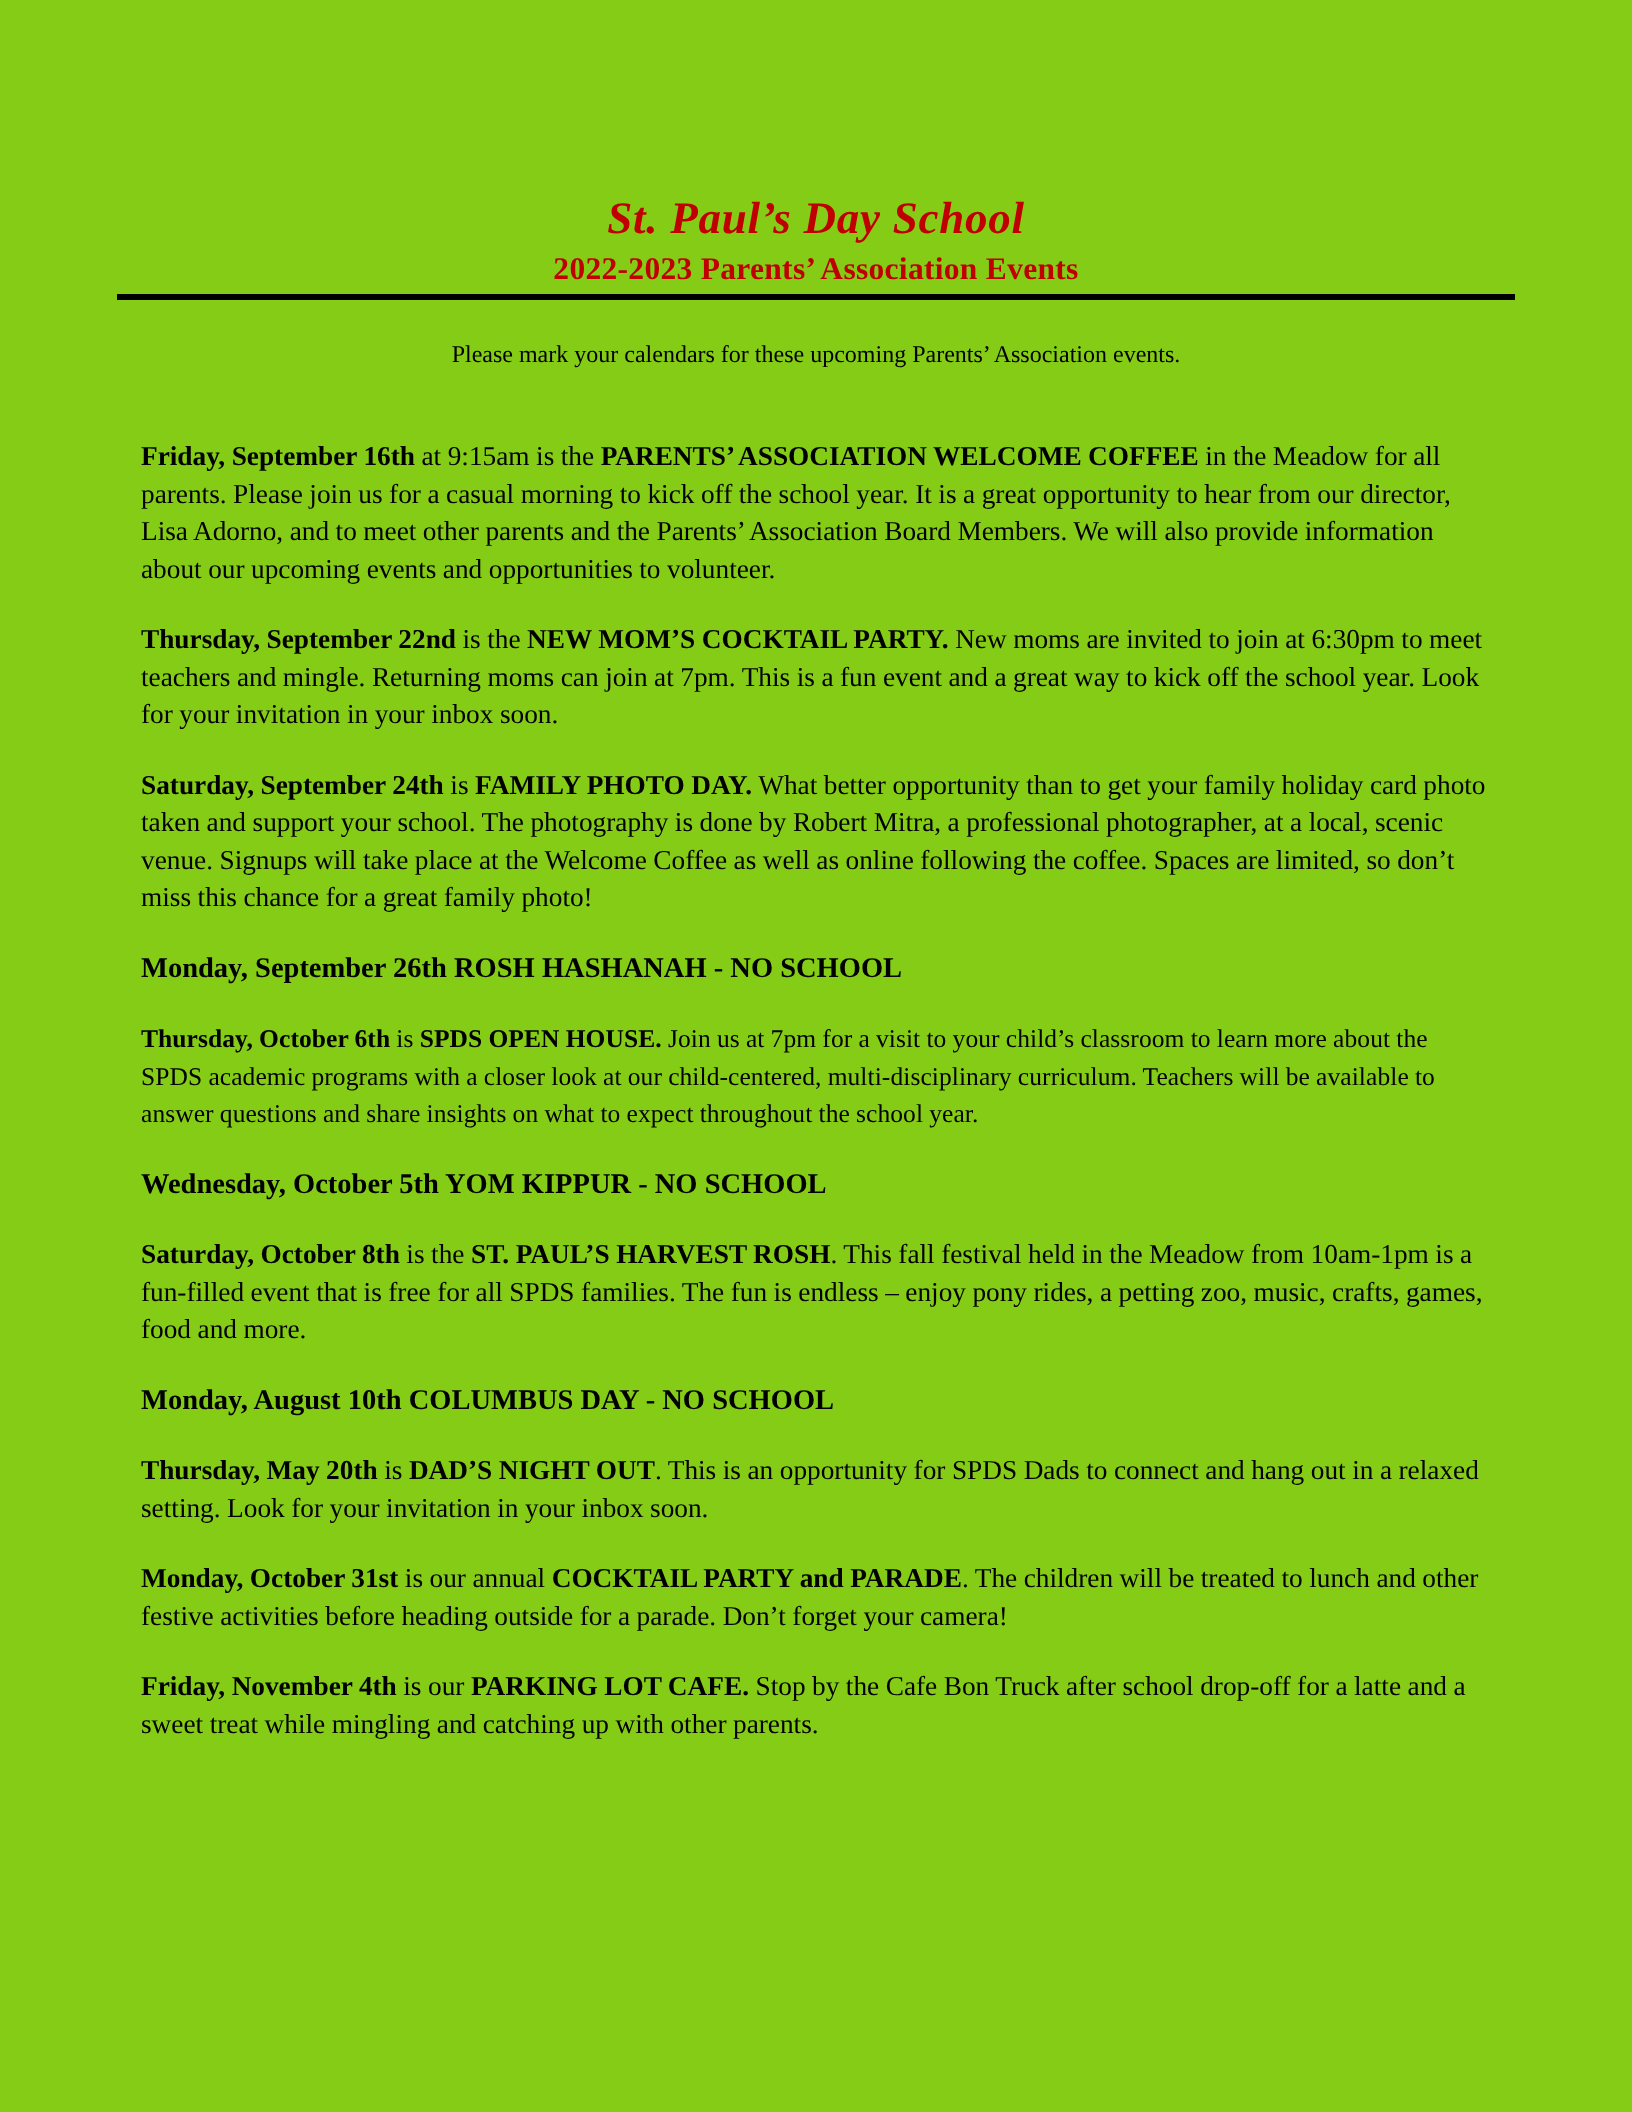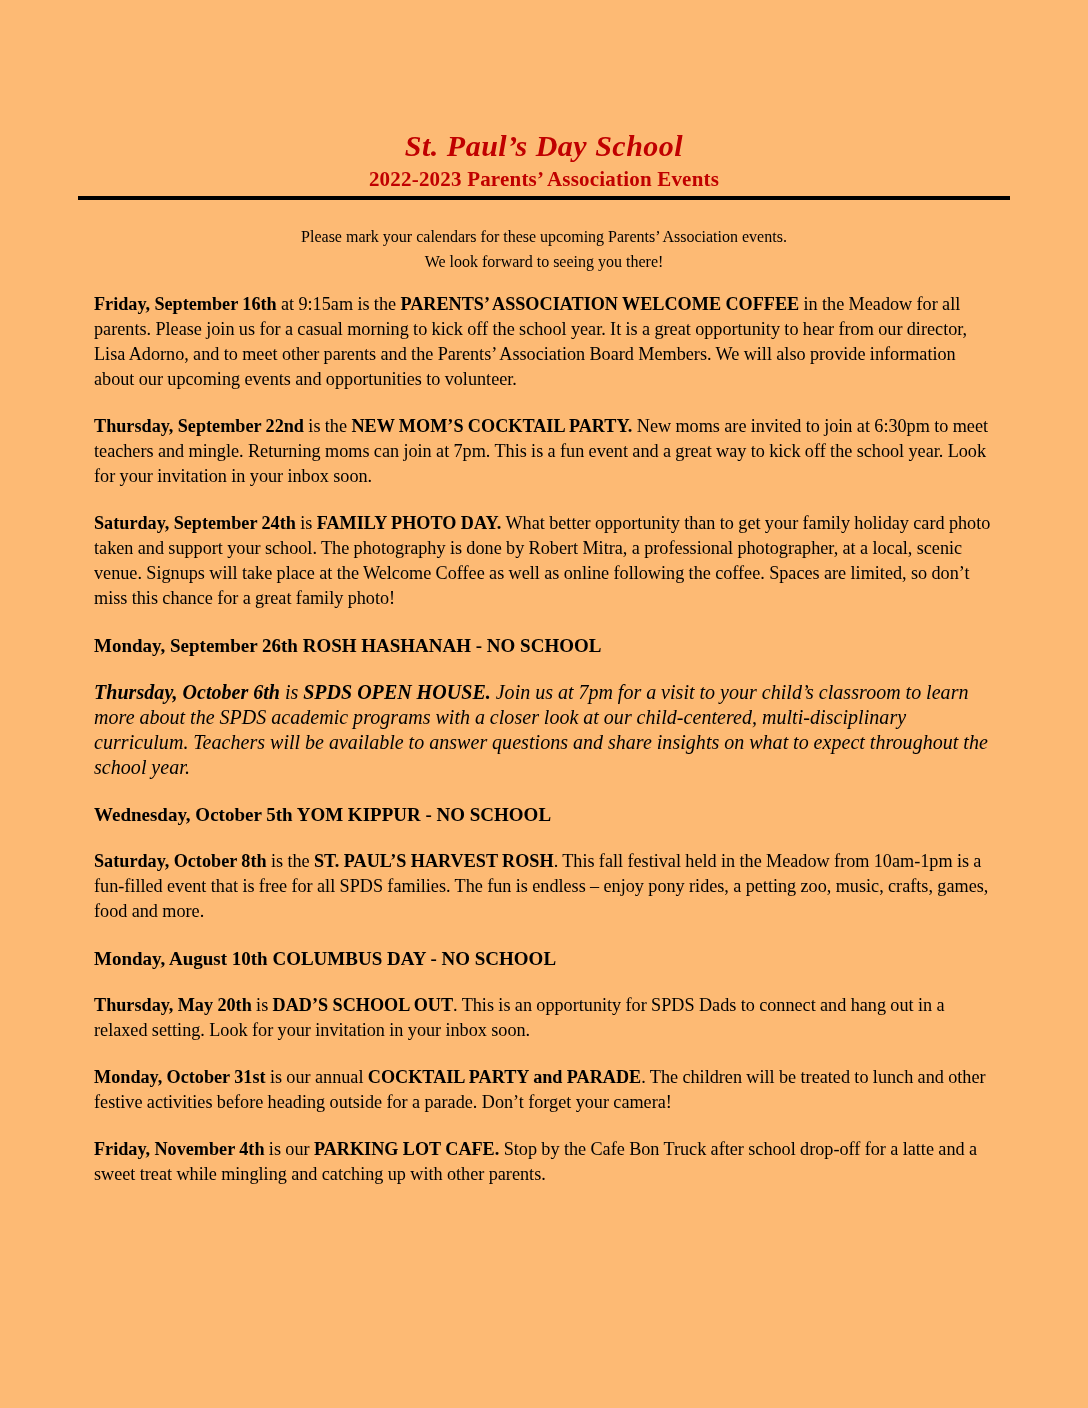--- a/index.html
+++ b/index.html
@@ -16,21 +16,21 @@
     color: #000000;
     -webkit-font-smoothing: antialiased;
   }
 
   .page {
     position: absolute;
     left: 0;
     top: 0;
     width: 1088px;
     height: 1408px;
-    background: #fdba74;
+    background: #84cc16;
     overflow: hidden;
   }
 
   
   .header-block {
     position: absolute;
     left: 78px;
     top: 128px;
     width: 932px;
     text-align: center;
@@ -87,23 +87,22 @@
   p.para {
     margin: 0 0 22px 0;
     font-size: 18.2px;
     line-height: 25px;
     text-align: left;
     word-spacing: -0.2px;
   }
   p.para:last-child { margin-bottom: 0; }
 
   p.para.light {
-    font-size: 20px;
+    font-size: 17px;
     letter-spacing: 0.05px;
-    font-style: italic;
   }
 
   p.noschool {
     margin: 0 0 22px 0;
     font-size: 19px;
     line-height: 25px;
     font-weight: bold;
   }
 
   b, strong { font-weight: bold; }
@@ -115,30 +114,29 @@
 
   <div class="header-block">
     <div class="school-title">St. Paul’s Day School</div>
     <div class="events-subtitle">2022-2023 Parents’ Association Events</div>
   </div>
 
   <div class="header-rule"></div>
 
   <div class="intro">
     <div>Please mark your calendars for these upcoming Parents’ Association events.</div>
-    <div>We look forward to seeing you there!</div>
   </div>
 
   <div class="body-col" id="events-container">
       <p class="para"><b>Friday, September 16th</b><span> at 9:15am is the </span><b>PARENTS’ ASSOCIATION WELCOME COFFEE</b><span> in the Meadow for all parents.  Please join us for a casual morning to kick off the school year.  It is a great opportunity to hear from our director, Lisa Adorno, and to meet other parents and the Parents’ Association Board Members.  We will also provide information about our upcoming events and opportunities to volunteer.</span></p>
       <p class="para"><b>Thursday, September 22nd</b><span> is the </span><b>NEW MOM’S COCKTAIL PARTY.</b><span>  New moms are invited to join at 6:30pm to meet teachers and mingle. Returning moms can join at 7pm. This is a fun event and a great way to kick off the school year.  Look for your invitation in your inbox soon.</span></p>
       <p class="para"><b>Saturday, September 24th</b><span> is </span><b>FAMILY PHOTO DAY.</b><span> What better opportunity than to get your family holiday card photo taken and support your school.  The photography is done by Robert Mitra, a professional photographer, at a local, scenic venue.  Signups will take place at the Welcome Coffee as well as online following the coffee. Spaces are limited, so don’t miss this chance for a great family photo!</span></p>
       <p class="noschool">Monday, September 26th ROSH HASHANAH - NO SCHOOL</p>
       <p class="para light"><b>Thursday, October 6th</b><span> is </span><b>SPDS OPEN HOUSE.</b><span> Join us at 7pm for a visit to your child’s classroom to learn more about the SPDS academic programs with a closer look at our child-centered, multi-disciplinary curriculum. Teachers will be available to answer questions and share insights on what to expect throughout the school year.</span></p>
       <p class="noschool">Wednesday, October 5th YOM KIPPUR - NO SCHOOL</p>
       <p class="para"><b>Saturday, October 8th</b><span> is the </span><b>ST. PAUL’S HARVEST ROSH</b><span>.  This fall festival held in the Meadow from 10am-1pm is a fun-filled event that is free for all SPDS families.  The fun is endless – enjoy pony rides, a petting zoo, music, crafts, games, food and more.</span></p>
       <p class="noschool">Monday, August 10th COLUMBUS DAY - NO SCHOOL</p>
-      <p class="para"><b>Thursday, May 20th</b><span> is </span><b>DAD’S SCHOOL OUT</b><span>. This is an opportunity for SPDS Dads to connect and hang out in a relaxed setting. Look for your invitation in your inbox soon.</span></p>
+      <p class="para"><b>Thursday, May 20th</b><span> is </span><b>DAD’S NIGHT OUT</b><span>. This is an opportunity for SPDS Dads to connect and hang out in a relaxed setting. Look for your invitation in your inbox soon.</span></p>
       <p class="para"><b>Monday, October 31st</b><span> is our annual </span><b>COCKTAIL PARTY and PARADE</b><span>.  The children will be treated to lunch and other festive activities before heading outside for a parade.  Don’t forget your camera!</span></p>
       <p class="para"><b>Friday, November 4th</b><span> is our </span><b>PARKING LOT CAFE.</b><span> Stop by the Cafe Bon Truck after school drop-off for a latte and a sweet treat while mingling and catching up with other parents.</span></p>
     </div>
 
 </div>
 
 </body></html>

